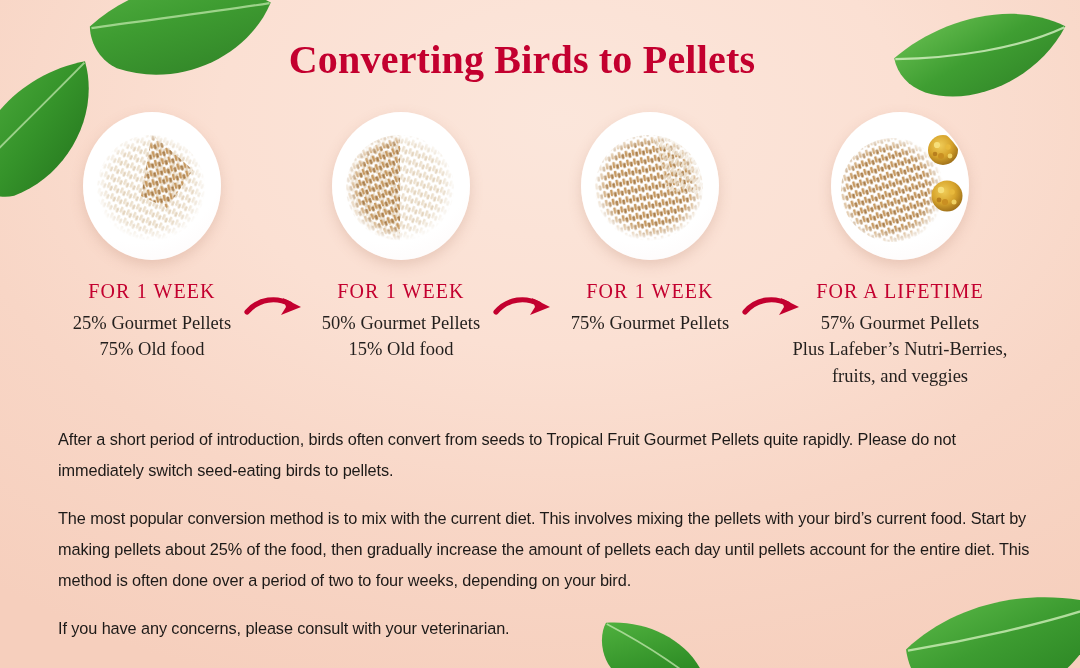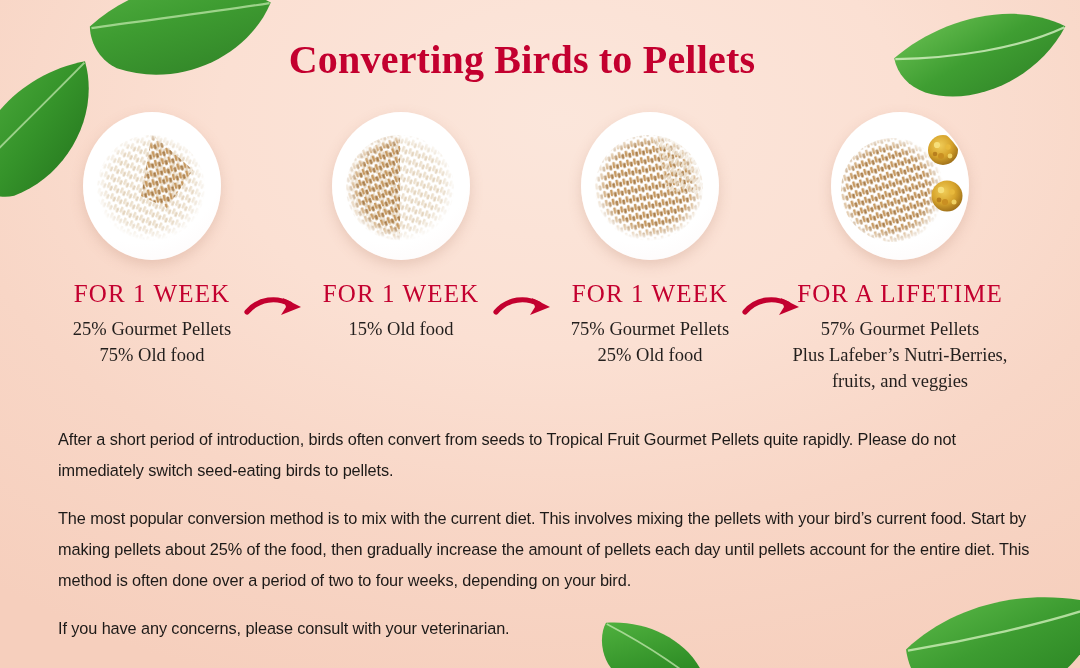--- a/index.html
+++ b/index.html
@@ -71,21 +71,21 @@
     border-radius: 50%;
     background: radial-gradient(circle at 42% 34%, #ffffff 0%, #ffffff 64%, #fdfafa 86%, #f7efeb 100%);
     box-shadow: 0 5px 13px rgba(190, 140, 120, 0.30);
     overflow: hidden;
   }
   .bowl svg { position: absolute; inset: 0; display: block; }
 
   .step-label {
     margin-top: 20px;
     font-family: "Liberation Serif", "DejaVu Serif", serif;
-    font-size: 25px;
+    font-size: 20px;
     font-weight: normal;
     letter-spacing: 1.1px;
     color: #c3002f;
     line-height: 1.15;
   }
   .step-lines {
     margin-top: 7px;
     font-family: Liberation Serif, serif;
     font-size: 18.5px;
     color: #231f1d;
@@ -268,20 +268,21 @@
           <g clip-path="url(#clipB)">
             <g mask="url(#mB)">
               <rect x="0" y="0" width="138" height="148" fill="url(#pcB)"></rect>
               <rect x="0" y="0" width="68" height="148" fill="url(#pbB)"></rect>
             </g>
           </g>
         </svg>
       </div>
       <div class="step-label">FOR 1 WEEK</div>
       <div class="step-lines">
+        <div>50% Gourmet Pellets</div>
         <div>15% Old food</div>
       </div>
     </div>
 
     <div class="step step-2">
       <div class="bowl">
         <svg viewBox="0 0 138 148" width="138" height="148">
           <defs>
             <clipPath id="clipC">
                 <circle cx="69" cy="74" r="69"></circle>
@@ -307,21 +308,20 @@
             <g mask="url(#mC)">
               <rect x="0" y="0" width="138" height="148" fill="url(#pbC)"></rect>
               <path d="M72 20 L126 30 L124 84 L86 78 Z" fill="url(#pcC)"></path>
             </g>
           </g>
         </svg>
       </div>
       <div class="step-label">FOR 1 WEEK</div>
       <div class="step-lines">
         <div>75% Gourmet Pellets</div>
-        <div>25% Old food</div>
       </div>
     </div>
 
     <div class="step step-3">
       <div class="bowl">
         <svg viewBox="0 0 138 148" width="138" height="148">
           <defs>
             <clipPath id="clipD">
                 <circle cx="69" cy="74" r="69"></circle>
               </clipPath>

